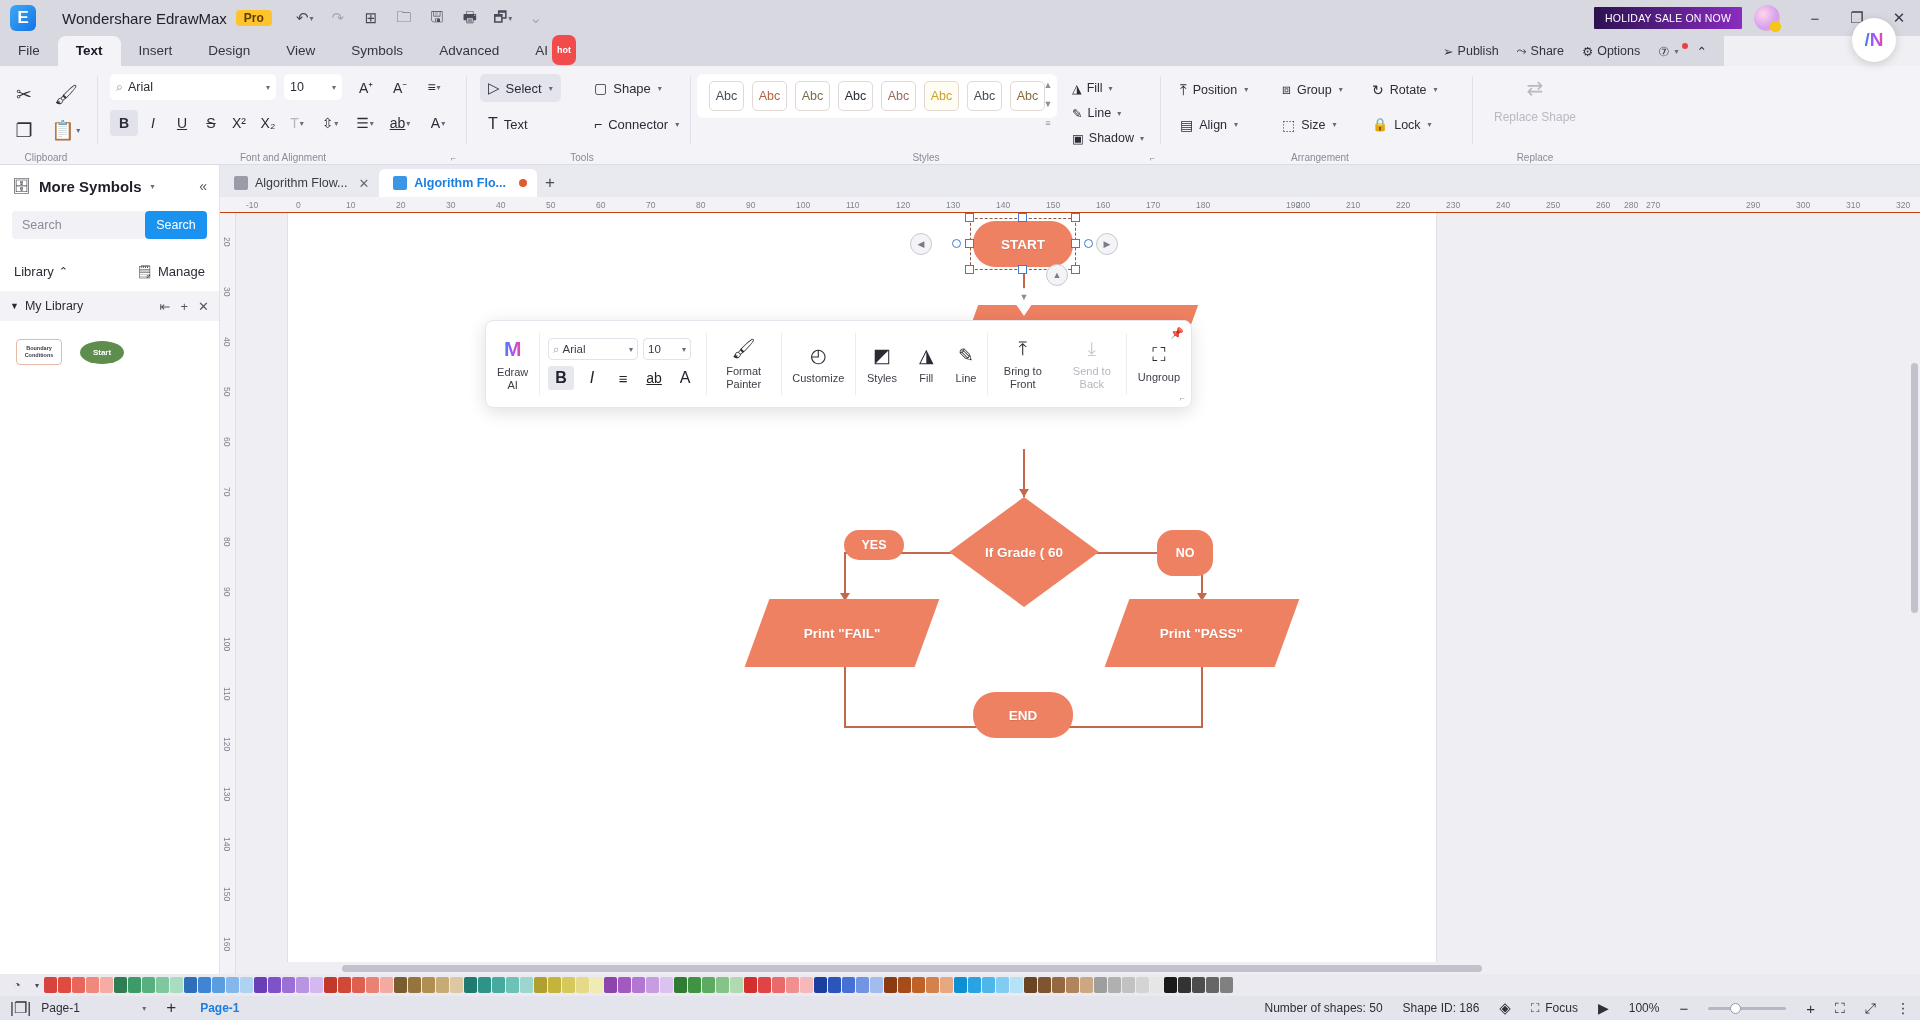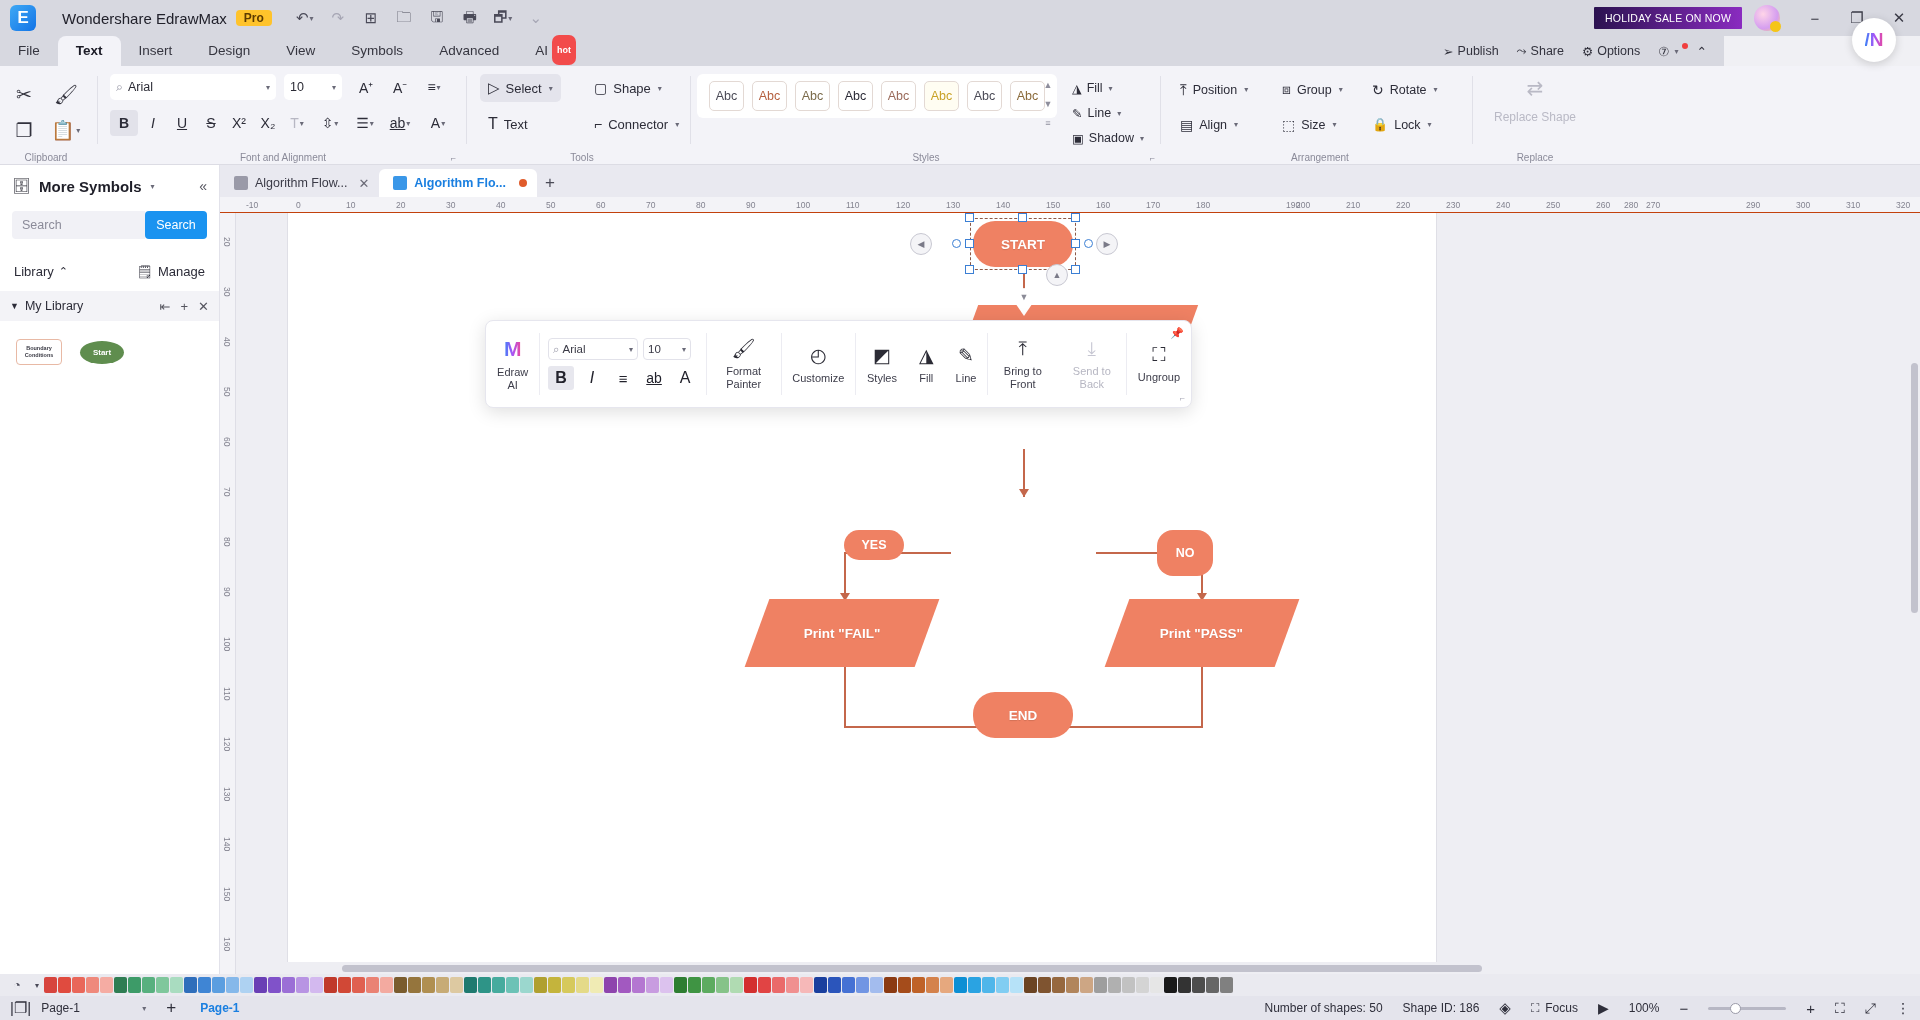--- a/index.html
+++ b/index.html
@@ -547,20 +547,24 @@
 
     <div class="shape s-term" style="left:685px;top:20px;width:100px;height:46px;">
         <span>START</span>
       </div>
 
     <div class="shape s-para" style="left:680px;top:104px;width:220px;height:56px;">
         <span>Input M1,M2,M3,M4</span>
       </div>
 
 
+    <div class="shape s-diam" style="left:661px;top:296px;width:150px;height:110px;">
+      <div class="dm"></div>
+      <span class="lb">If Grade ( 60</span>
+    </div>
 
     <div class="label-el" style="left:556px;top:329px;width:60px;height:30px;">
         <span>YES</span>
       </div>
     <div class="label-el" style="left:869px;top:329px;width:56px;height:46px;">
         <span>NO</span>
       </div>
 
     <div class="shape s-para" style="left:469px;top:398px;width:170px;height:68px;">
         <span>Print "FAIL"</span>

